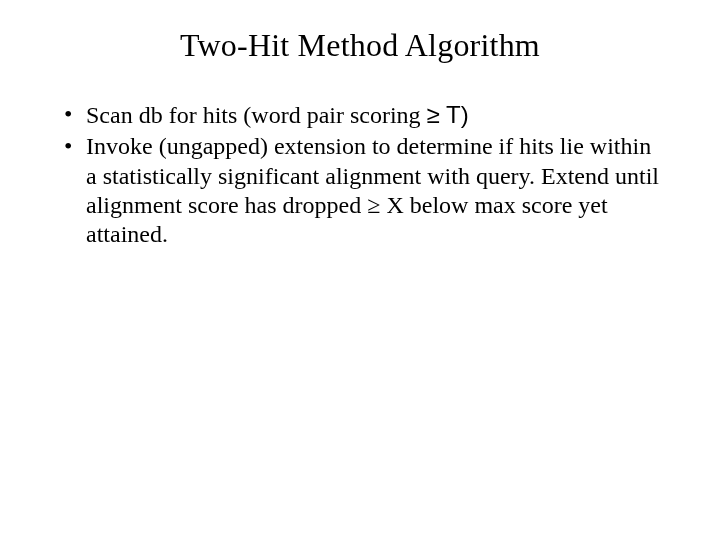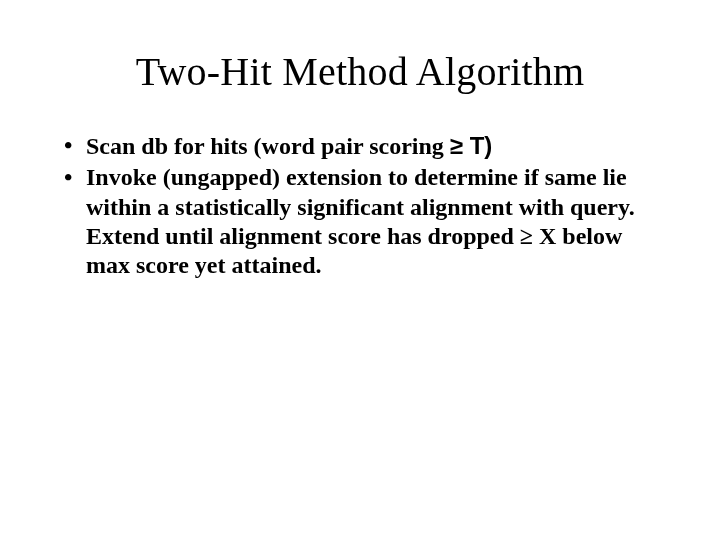--- a/index.html
+++ b/index.html
@@ -12,34 +12,33 @@
     color: #000000;
   }
   .slide {
     width: 720px;
     height: 540px;
     position: relative;
     box-sizing: border-box;
   }
   .title {
     text-align: center;
-    font-size: 40px;
+    font-size: 32px;
     font-weight: normal;
-    padding-top: 48px;
+    padding-top: 27px;
     padding-bottom: 8px;
     letter-spacing: 0.2px;
   }
   .body {
     padding: 28px 60px 0 60px;
   }
   ul.bullets {
     list-style: none;
     margin: 0;
     padding: 0;
-    font-weight: bold;
   }
   ul.bullets > li {
     position: relative;
     padding-left: 26px;
     font-size: 24px;
     line-height: 1.22;
     margin-bottom: 2px;
   }
   ul.bullets > li::before {
     content: "•";
@@ -54,16 +53,16 @@
   }
 </style>
 </head>
 <body>
 
 <div class="slide">
   <div class="title">Two-Hit Method Algorithm</div>
   <div class="body">
     <ul class="bullets">
       <li><span>Scan db for hits (word pair scoring </span><span class="sans">≥ T)</span></li>
-      <li><span>Invoke (ungapped) extension to determine if same lie within a statistically significant alignment with query. Extend until alignment score has dropped ≥ X below max score yet attained.</span></li>
+      <li><span>Invoke (ungapped) extension to determine if hits lie within a statistically significant alignment with query. Extend until alignment score has dropped ≥ X below max score yet attained.</span></li>
     </ul>
   </div>
 </div>
 
 </body></html>

